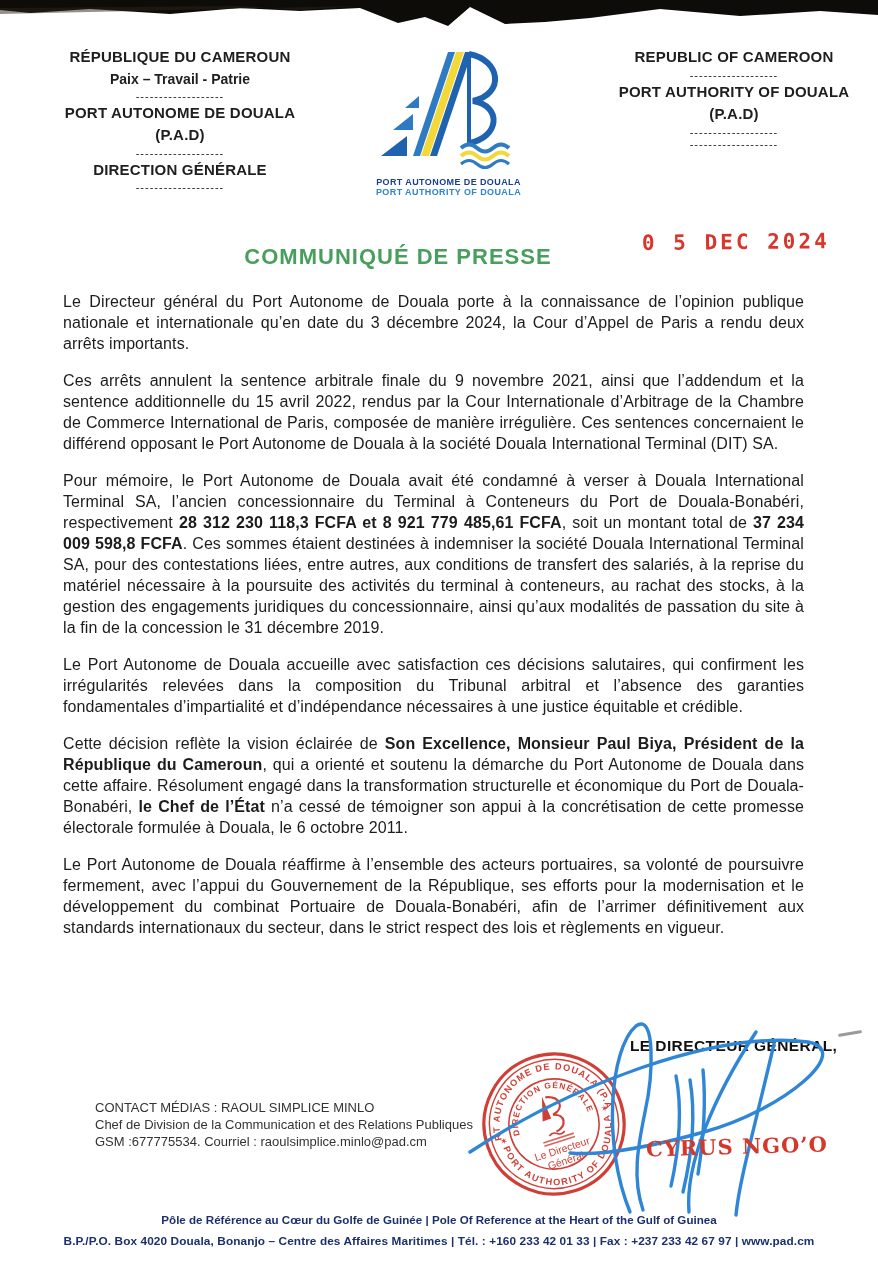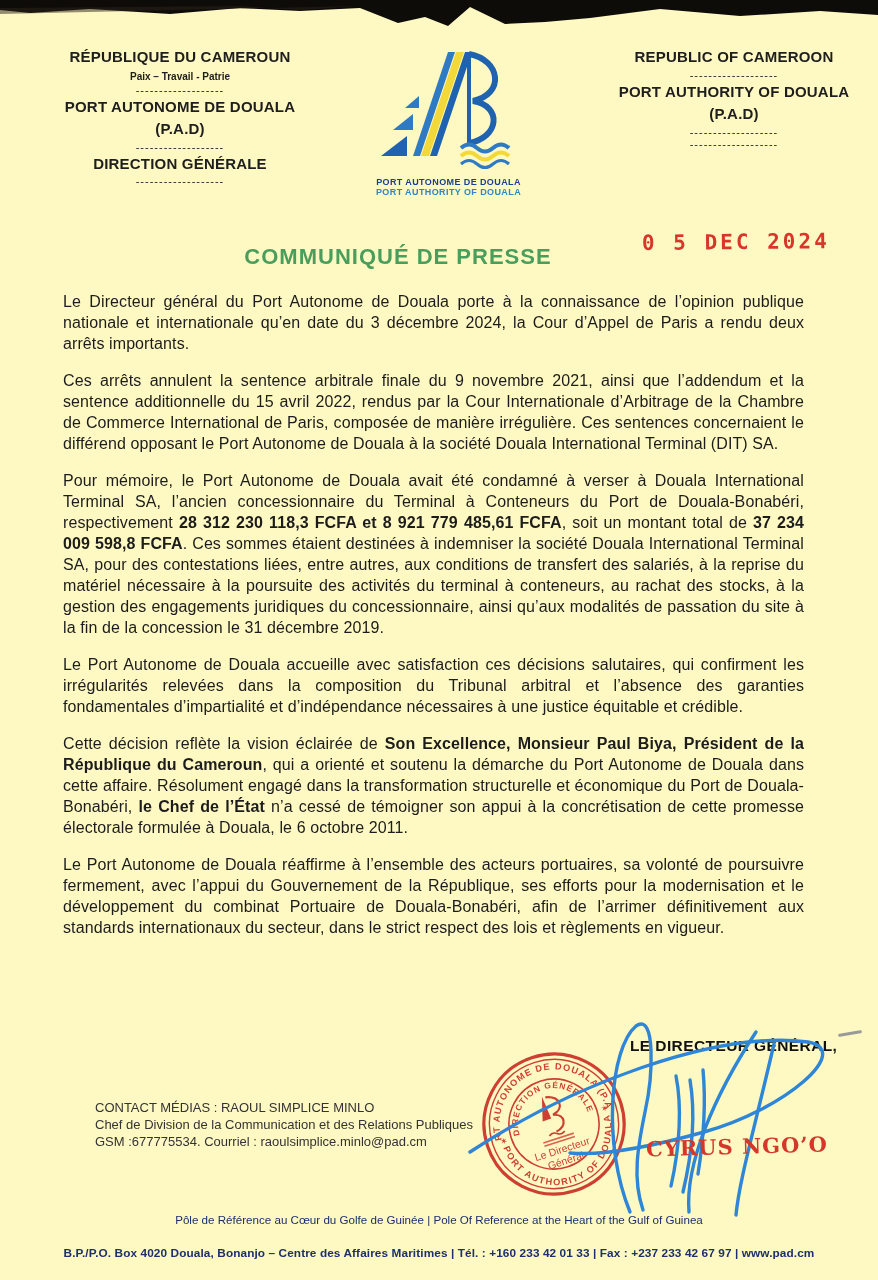--- a/index.html
+++ b/index.html
@@ -1,28 +1,28 @@
 <!DOCTYPE html>
 <html><head>
 <meta charset="utf-8">
 <style>
   html,body{margin:0;padding:0;background:#e8e8e8;}
   .page{
     position:relative;width:878px;height:1280px;margin:0 auto;
-    background:#fef9c3;overflow:hidden;
+    background:#ffffff;overflow:hidden;
     font-family:"Liberation Sans", sans-serif;color:#1e1e1e;
   }
   
   .scan-strip{position:absolute;top:0;left:0;width:878px;height:30px;}
   
   .hdr-block{position:absolute;top:46px;text-align:center;line-height:1.5;}
   .hdr-left{left:40px;width:280px;}
   .hdr-right{left:594px;width:280px;}
   .hdr-line{font-size:15px;font-weight:700;letter-spacing:.2px;white-space:nowrap;}
-  .hdr-motto{font-size:10px;font-weight:600;}
+  .hdr-motto{font-size:14px;font-weight:600;}
   .hdr-dash{font-size:11px;letter-spacing:1px;color:#222;line-height:1.1;}
   .logo-wrap{position:absolute;left:366px;top:44px;width:165px;text-align:center;}
   
   .title{
     position:absolute;top:244px;left:0;width:796px;text-align:center;
     font-size:22px;font-weight:700;letter-spacing:1px;color:#4a9e5c;
   }
   .date-stamp{
     position:absolute;top:230px;left:642px;width:200px;
     font-family:"DejaVu Sans Mono", monospace;font-weight:700;
@@ -46,21 +46,21 @@
     position:absolute;left:646px;top:1134px;font-family:"DejaVu Serif", serif;
     font-weight:700;font-size:21px;letter-spacing:1px;color:#d5372b;
     transform:rotate(-1.5deg);white-space:nowrap;
   }
   .pen-dash{position:absolute;left:838px;top:1032px;width:24px;height:3px;
     background:#9a9a9a;border-radius:2px;transform:rotate(-10deg);}
   
   .contact{position:absolute;left:95px;top:1099px;font-size:13px;line-height:17px;color:#333;}
   
   .footer{position:absolute;left:0;top:1213px;width:878px;text-align:center;color:#1c2f6e;}
-  .footer .f1{font-size:11.6px;font-weight:400;margin-bottom:20px;}
+  .footer .f1{font-size:11.6px;font-weight:700;margin-bottom:8px;}
   .footer .f2,.footer .f3{font-size:11.8px;font-weight:800;margin-bottom:4px;letter-spacing:.1px;}
   .logo-cap1{font-size:9px;font-weight:700;color:#1a3f8f;letter-spacing:.4px;margin-top:1px;}
   .logo-cap2{font-size:9px;font-weight:700;color:#2e86c8;letter-spacing:.4px;}
 </style>
 </head>
 <body>
 
 <div class="page">
 
   <svg class="scan-strip" viewBox="0 0 878 30" preserveAspectRatio="none">

